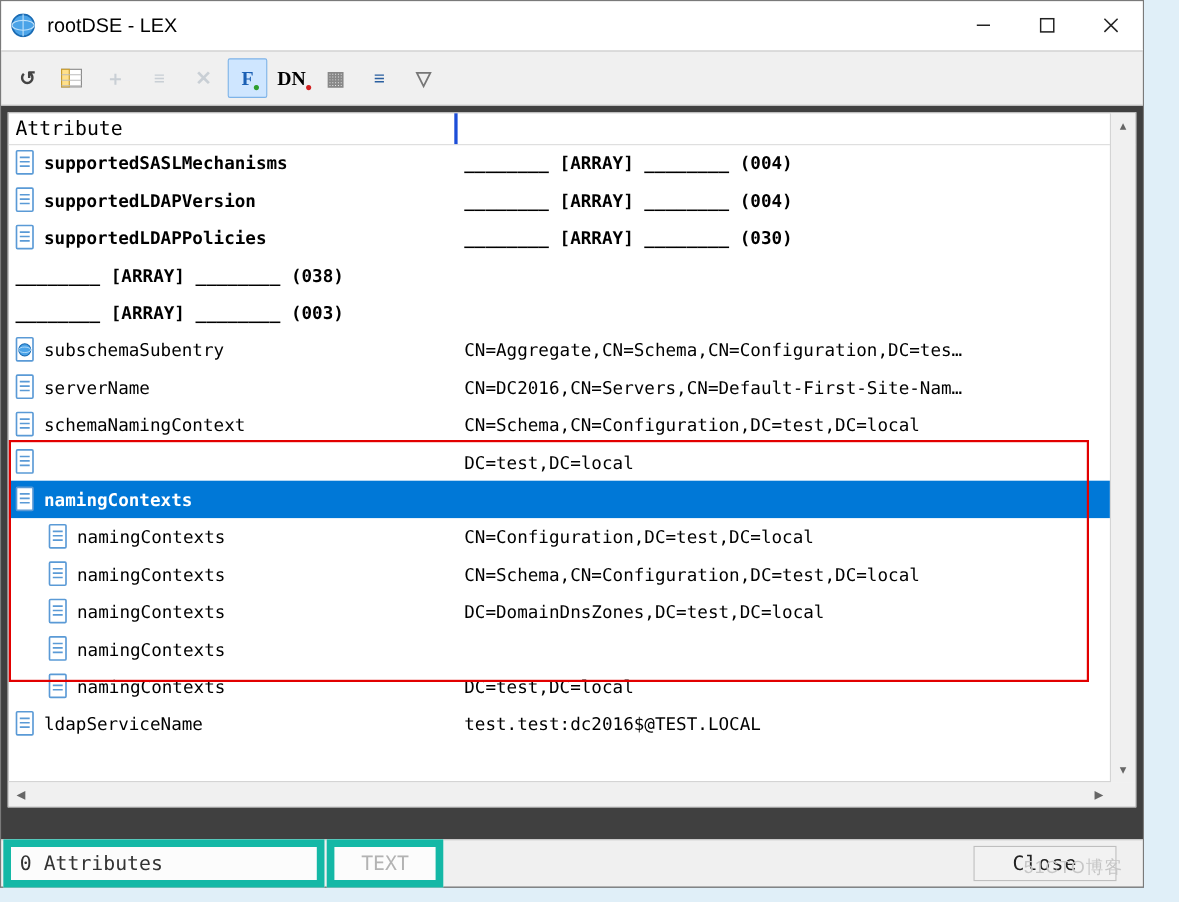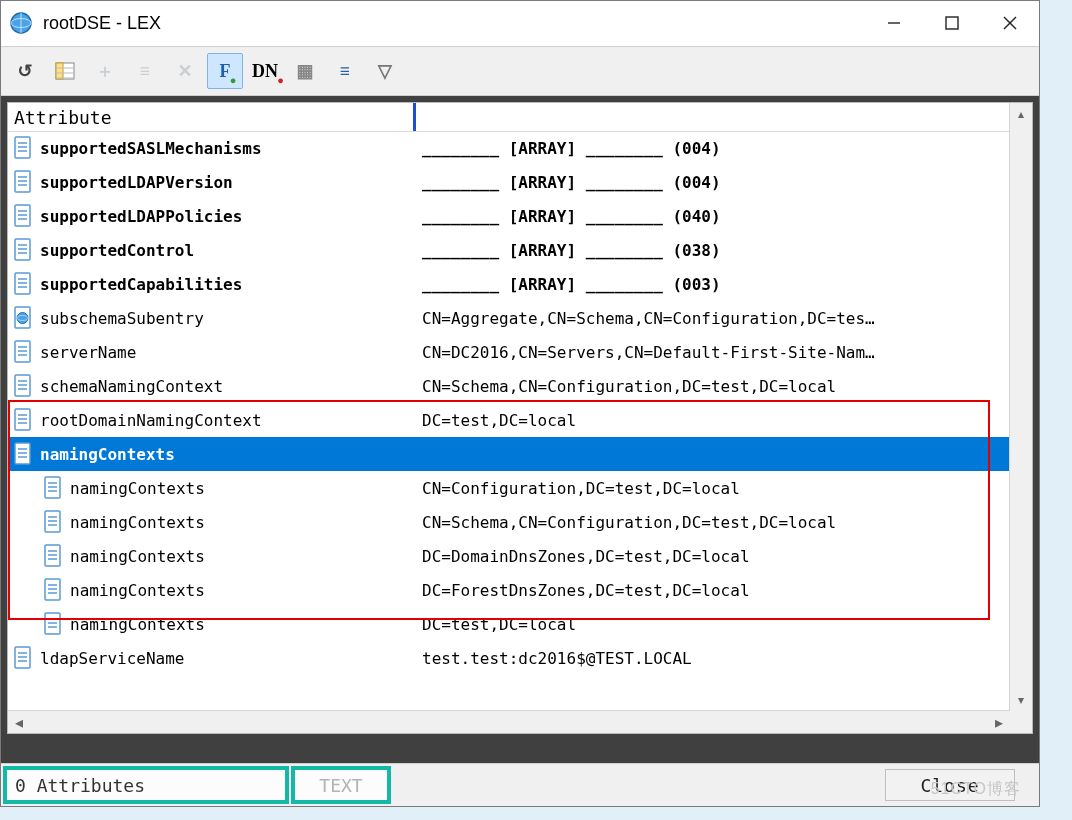--- a/index.html
+++ b/index.html
@@ -30,21 +30,21 @@
   .ico{width:22px;height:26px;margin-right:6px;flex:0 0 22px;}
   .hscroll{position:absolute;left:0;right:22px;bottom:0;height:22px;background:#f0f0f0;border-top:1px solid #d4d4d4;display:flex;align-items:center;}
   .hscroll .arrow{width:22px;height:22px;display:flex;align-items:center;justify-content:center;color:#666;}
   .hscroll .track{flex:1;}
   .vscroll{position:absolute;top:0;right:0;bottom:22px;width:22px;background:#f0f0f0;border-left:1px solid #d4d4d4;display:flex;flex-direction:column;align-items:center;}
   .vscroll .arrow{width:22px;height:22px;display:flex;align-items:center;justify-content:center;color:#666;font-size:12px;}
   .vscroll .track{flex:1;position:relative;}
   .scroll-corner{position:absolute;right:0;bottom:0;width:22px;height:22px;background:#f0f0f0;}
   .highlight-box{position:absolute;border:2px solid #e20000;pointer-events:none;z-index:5;left:7px;top:304px;width:978px;height:216px;}
   .statusbar{position:absolute;left:0;right:0;bottom:0;height:42px;background:#f0f0f0;border-top:1px solid #d0d0d0;display:flex;align-items:center;}
-  .sb-cell{height:30px;border:4px solid #14b8a6;background:#fcfcfc;margin:6px 0 6px 2px;display:flex;align-items:center;padding:0 8px;font-family:"Simsun","MS Song",monospace;font-size:18px;color:#333;}
+  .sb-cell{height:30px;border:7px solid #14b8a6;background:#fcfcfc;margin:6px 0 6px 2px;display:flex;align-items:center;padding:0 8px;font-family:"Simsun","MS Song",monospace;font-size:18px;color:#333;}
   .sb-attr{width:262px;}
   .sb-text{width:76px;color:#b3b3b3;justify-content:center;}
   .sb-spacer{flex:1;}
   .close-btn{width:128px;height:30px;margin-right:24px;background:#f2f2f2;border:1px solid #bfbfbf;font-family:"Simsun","MS Song",monospace;font-size:18px;letter-spacing:1px;color:#222;display:flex;align-items:center;justify-content:center;}
   .watermark{position:absolute;right:18px;bottom:6px;font-size:16px;color:#c6c6c6;letter-spacing:1px;pointer-events:none;}
 </style>
 </head>
 <body>
 
 <div class="window">
@@ -148,44 +148,26 @@
           <div class="row bold">
             <div class="cell-a">
               <svg class="ico" viewBox="0 0 22 26">
                 <rect x="3" y="2" width="15" height="21" rx="1" fill="#fff" stroke="#5a9ad6" stroke-width="1.5"></rect>
                 <line x1="6" y1="8" x2="15" y2="8" stroke="#5a9ad6" stroke-width="1.5"></line>
                 <line x1="6" y1="12" x2="15" y2="12" stroke="#5a9ad6" stroke-width="1.5"></line>
                 <line x1="6" y1="16" x2="15" y2="16" stroke="#5a9ad6" stroke-width="1.5"></line>
               </svg>
               <span class="attr-label">supportedLDAPPolicies</span>
             </div>
-            <div class="cell-v">________ [ARRAY] ________ (040)</div>
-          </div>
-          <div class="row bold">
-            <div class="cell-a">
-              <svg class="ico" viewBox="0 0 22 26">
-                <rect x="3" y="2" width="15" height="21" rx="1" fill="#fff" stroke="#5a9ad6" stroke-width="1.5"></rect>
-                <line x1="6" y1="8" x2="15" y2="8" stroke="#5a9ad6" stroke-width="1.5"></line>
-                <line x1="6" y1="12" x2="15" y2="12" stroke="#5a9ad6" stroke-width="1.5"></line>
-                <line x1="6" y1="16" x2="15" y2="16" stroke="#5a9ad6" stroke-width="1.5"></line>
-              </svg>
-              <span class="attr-label">supportedControl</span>
-            </div>
+            <div class="cell-v">________ [ARRAY] ________ (030)</div>
+          </div>
+          <div class="row bold">
             <div class="cell-v">________ [ARRAY] ________ (038)</div>
           </div>
           <div class="row bold">
-            <div class="cell-a">
-              <svg class="ico" viewBox="0 0 22 26">
-                <rect x="3" y="2" width="15" height="21" rx="1" fill="#fff" stroke="#5a9ad6" stroke-width="1.5"></rect>
-                <line x1="6" y1="8" x2="15" y2="8" stroke="#5a9ad6" stroke-width="1.5"></line>
-                <line x1="6" y1="12" x2="15" y2="12" stroke="#5a9ad6" stroke-width="1.5"></line>
-                <line x1="6" y1="16" x2="15" y2="16" stroke="#5a9ad6" stroke-width="1.5"></line>
-              </svg>
-              <span class="attr-label">supportedCapabilities</span>
-            </div>
             <div class="cell-v">________ [ARRAY] ________ (003)</div>
           </div>
           <div class="row">
             <div class="cell-a">
               <svg class="ico" viewBox="0 0 22 26">
                 <rect x="3" y="2" width="15" height="21" rx="1" fill="#fff" stroke="#5a9ad6" stroke-width="1.5"></rect>
                 <circle cx="10.5" cy="13" r="5.5" fill="#4aa3e8" stroke="#1a6bb3" stroke-width="1"></circle>
                 <ellipse cx="10.5" cy="13" rx="5.5" ry="2.5" fill="none" stroke="#bde0fa" stroke-width="0.8"></ellipse>
               </svg>
               <span class="attr-label">subschemaSubentry</span>
@@ -217,21 +199,20 @@
             <div class="cell-v">CN=Schema,CN=Configuration,DC=test,DC=local</div>
           </div>
           <div class="row">
             <div class="cell-a">
               <svg class="ico" viewBox="0 0 22 26">
                 <rect x="3" y="2" width="15" height="21" rx="1" fill="#fff" stroke="#5a9ad6" stroke-width="1.5"></rect>
                 <line x1="6" y1="8" x2="15" y2="8" stroke="#5a9ad6" stroke-width="1.5"></line>
                 <line x1="6" y1="12" x2="15" y2="12" stroke="#5a9ad6" stroke-width="1.5"></line>
                 <line x1="6" y1="16" x2="15" y2="16" stroke="#5a9ad6" stroke-width="1.5"></line>
               </svg>
-              <span class="attr-label">rootDomainNamingContext</span>
             </div>
             <div class="cell-v">DC=test,DC=local</div>
           </div>
           <div class="row bold selected">
             <div class="cell-a">
               <svg class="ico" viewBox="0 0 22 26">
                 <rect x="3" y="2" width="15" height="21" rx="1" fill="#fff" stroke="#5a9ad6" stroke-width="1.5"></rect>
                 <line x1="6" y1="8" x2="15" y2="8" stroke="#5a9ad6" stroke-width="1.5"></line>
                 <line x1="6" y1="12" x2="15" y2="12" stroke="#5a9ad6" stroke-width="1.5"></line>
                 <line x1="6" y1="16" x2="15" y2="16" stroke="#5a9ad6" stroke-width="1.5"></line>
@@ -279,21 +260,20 @@
           <div class="row child">
             <div class="cell-a">
               <svg class="ico" viewBox="0 0 22 26">
                 <rect x="3" y="2" width="15" height="21" rx="1" fill="#fff" stroke="#5a9ad6" stroke-width="1.5"></rect>
                 <line x1="6" y1="8" x2="15" y2="8" stroke="#5a9ad6" stroke-width="1.5"></line>
                 <line x1="6" y1="12" x2="15" y2="12" stroke="#5a9ad6" stroke-width="1.5"></line>
                 <line x1="6" y1="16" x2="15" y2="16" stroke="#5a9ad6" stroke-width="1.5"></line>
               </svg>
               <span class="attr-label">namingContexts</span>
             </div>
-            <div class="cell-v">DC=ForestDnsZones,DC=test,DC=local</div>
           </div>
           <div class="row child">
             <div class="cell-a">
               <svg class="ico" viewBox="0 0 22 26">
                 <rect x="3" y="2" width="15" height="21" rx="1" fill="#fff" stroke="#5a9ad6" stroke-width="1.5"></rect>
                 <line x1="6" y1="8" x2="15" y2="8" stroke="#5a9ad6" stroke-width="1.5"></line>
                 <line x1="6" y1="12" x2="15" y2="12" stroke="#5a9ad6" stroke-width="1.5"></line>
                 <line x1="6" y1="16" x2="15" y2="16" stroke="#5a9ad6" stroke-width="1.5"></line>
               </svg>
               <span class="attr-label">namingContexts</span>

